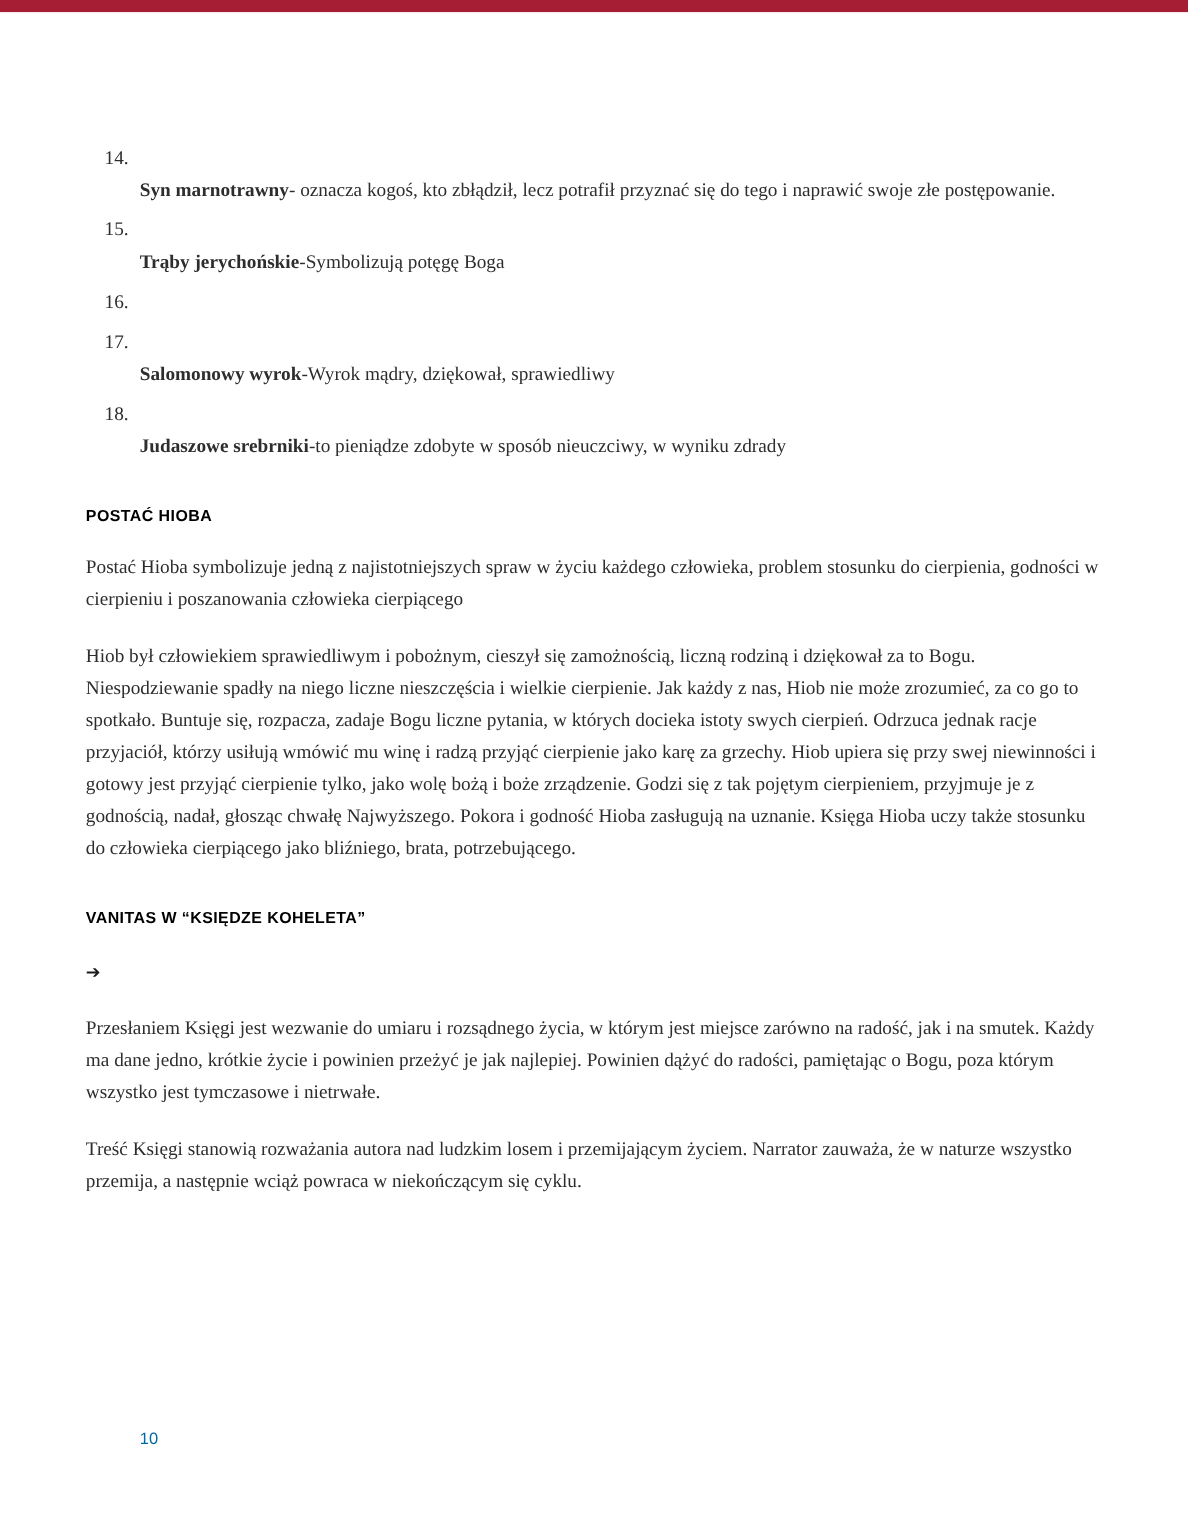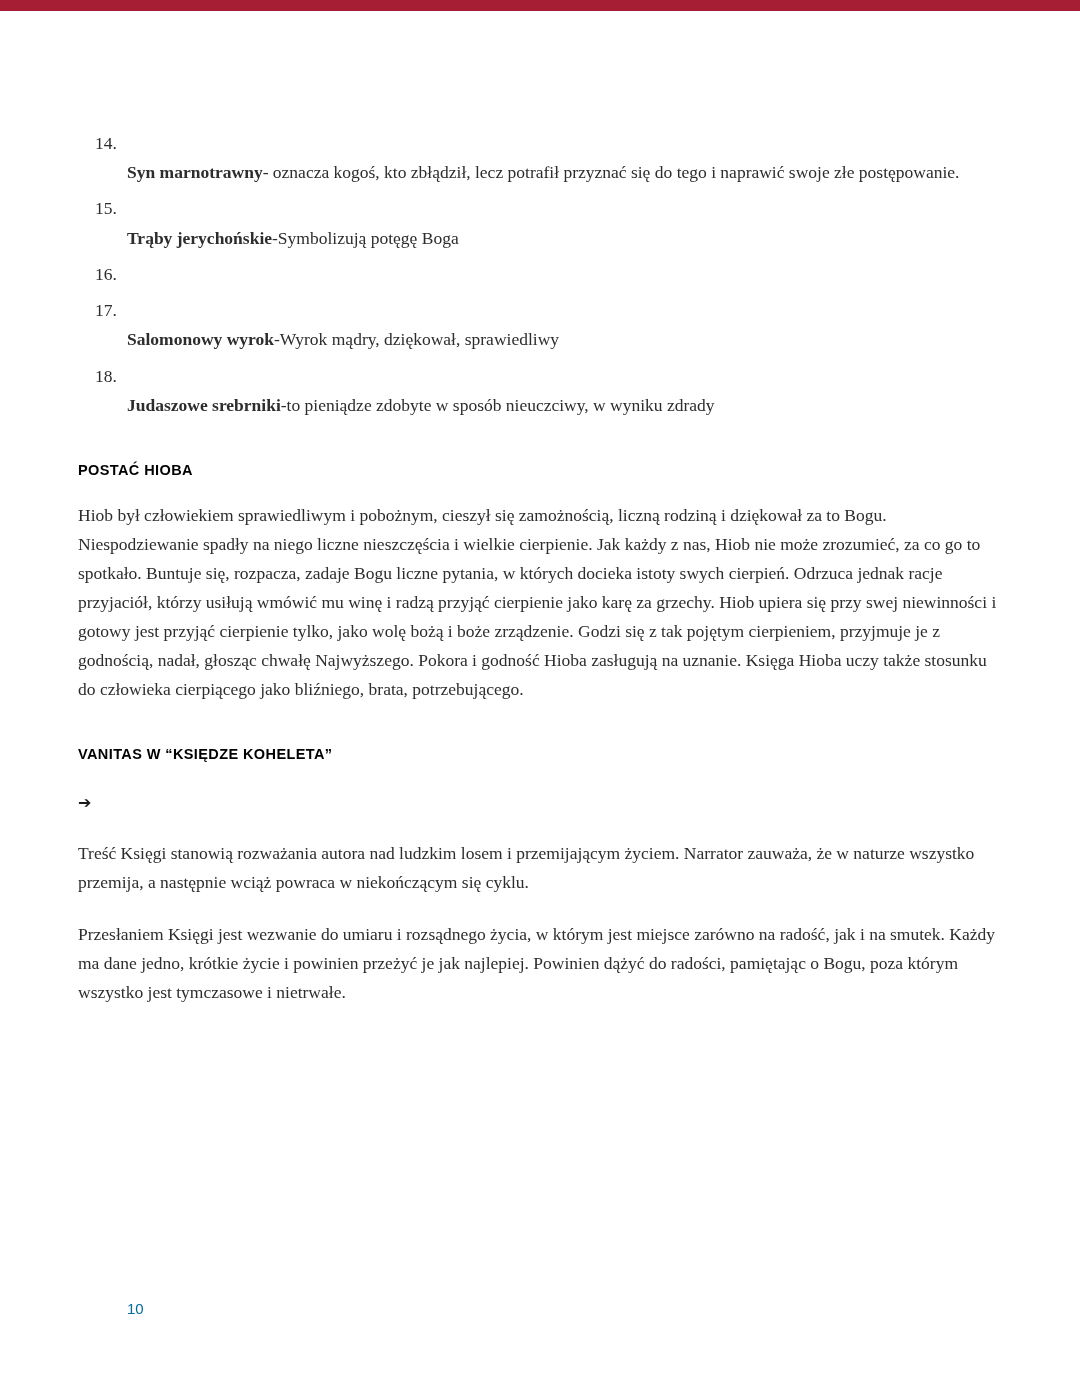--- a/index.html
+++ b/index.html
@@ -103,28 +103,29 @@
       <span class="li-text"><span class="term">Salomonowy wyrok</span><span>-Wyrok mądry, dziękował, sprawiedliwy</span></span>
     </li>
     <li>
       <span class="num">18.</span>
       <span class="li-text"><span class="term">Judaszowe srebrniki</span><span>-to pieniądze zdobyte w sposób nieuczciwy, w wyniku zdrady</span></span>
     </li>
   </ul>
 
   <h3 class="section-heading">POSTAĆ HIOBA</h3>
 
+  <p class="body-par">Postać Hioba symbolizuje jedną z najistotniejszych spraw w życiu każdego człowieka, problem stosunku do cierpienia, godności w cierpieniu i poszanowania człowieka cierpiącego</p>
 
   <p class="body-par"><span>Hiob był człowiekiem sprawiedliwym i pobożnym, cieszył się zamożnością, liczną rodziną i dziękował za to Bogu. Niespodziewanie spadły na niego liczne nieszczęścia i wielkie cierpienie. Jak każdy z nas, Hiob nie może zrozumieć, za co go to spotkało. Buntuje się, rozpacza, zadaje Bogu liczne pytania, w których docieka istoty swych cierpień. Odrzuca jednak racje przyjaciół, którzy usiłują wmówić mu winę i radzą przyjąć cierpienie jako karę za grzechy. Hiob upiera się przy swej niewinności i gotowy jest przyjąć cierpienie tylko, jako wolę bożą i boże zrządzenie. Godzi się z tak pojętym cierpieniem, przyjmuje je z godnością, nadał, głosząc chwałę Najwyższego. Pokora i godność Hioba zasługują na uznanie. </span><span class="it">Księga Hioba</span><span> uczy także stosunku do człowieka cierpiącego jako bliźniego, brata, potrzebującego.</span></p>
 
   <h3 class="section-heading">VANITAS W “KSIĘDZE KOHELETA”</h3>
 
   <div class="quote-row">
     <span class="arrow">➔</span>
   </div>
 
+  <p class="body-par">Przesłaniem Księgi jest wezwanie do umiaru i rozsądnego życia, w którym jest miejsce zarówno na radość, jak i na smutek. Każdy ma dane jedno, krótkie życie i powinien przeżyć je jak najlepiej. Powinien dążyć do radości, pamiętając o Bogu, poza którym wszystko jest tymczasowe i nietrwałe.</p>
+
   <p class="body-par">Treść Księgi stanowią rozważania autora nad ludzkim losem i przemijającym życiem. Narrator zauważa, że w naturze wszystko przemija, a następnie wciąż powraca w niekończącym się cyklu.</p>
-
-  <p class="body-par">Przesłaniem Księgi jest wezwanie do umiaru i rozsądnego życia, w którym jest miejsce zarówno na radość, jak i na smutek. Każdy ma dane jedno, krótkie życie i powinien przeżyć je jak najlepiej. Powinien dążyć do radości, pamiętając o Bogu, poza którym wszystko jest tymczasowe i nietrwałe.</p>
 
 </div>
 
 <div class="page-number">10</div>
 
 </body></html>

